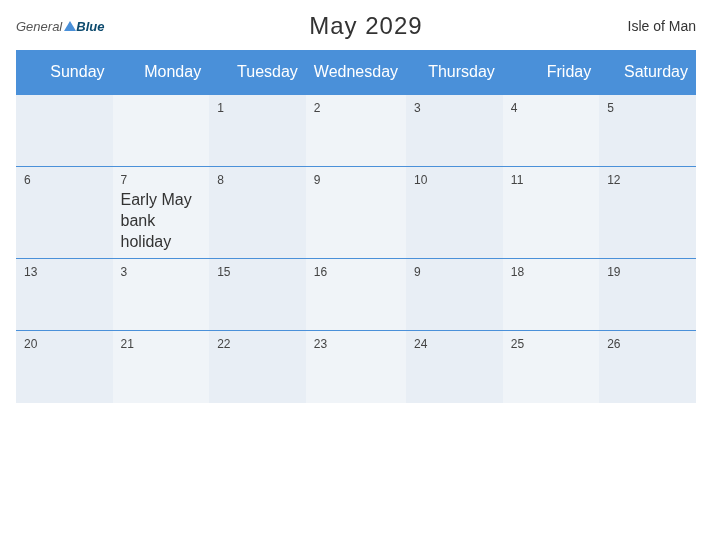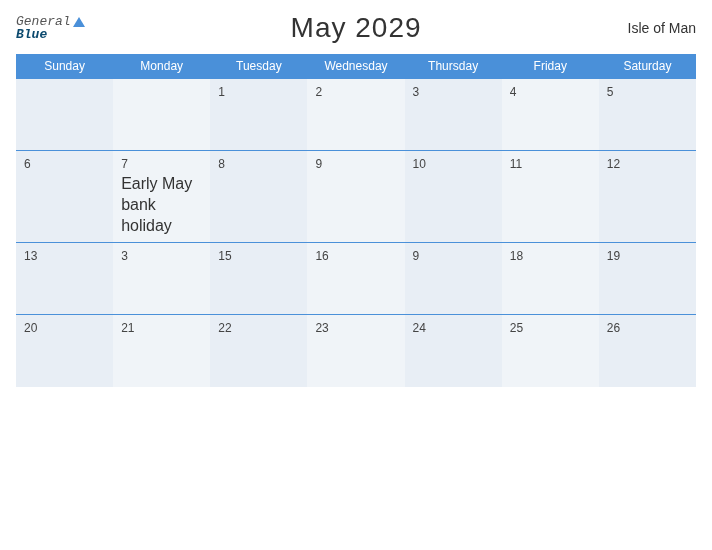--- a/index.html
+++ b/index.html
@@ -18,23 +18,22 @@
     }
     
     .header {
       display: flex;
       align-items: center;
       justify-content: space-between;
       margin-bottom: 10px;
     }
     .logo {
       display: flex;
-      flex-direction: column;
+      flex-direction: row;
       line-height: 1;
-      font-family: Liberation Mono, monospace;
     }
     .logo-general {
       font-size: 13px;
       color: #555;
       font-style: italic;
     }
     .logo-blue {
       font-size: 13px;
       color: #0c4a6e;
       font-style: italic;
@@ -48,42 +47,42 @@
       border-right: 6px solid transparent;
       border-bottom: 10px solid #4a90d9;
       margin-left: 2px;
       vertical-align: middle;
     }
     .logo-row {
       display: flex;
       align-items: center;
     }
     .calendar-title {
-      font-size: 28px;
+      font-size: 24px;
       color: #333;
       font-weight: normal;
       letter-spacing: 1px;
     }
     .region-label {
       font-size: 14px;
       color: #333;
       text-align: left;
     }
     
     .calendar {
       width: 100%;
       border-collapse: collapse;
     }
     .calendar thead tr th {
       background-color: #4a90d9;
       color: #fff;
-      font-size: 12px;
+      font-size: 16px;
       font-weight: normal;
-      padding: 5px 8px;
-      text-align: center;
+      padding: 13px 8px;
+      text-align: right;
       border: none;
     }
     .calendar tbody tr {
       border-top: 1.5px solid #4a90d9;
     }
     .calendar tbody tr td {
       background-color: #f0f4f8;
       vertical-align: top;
       padding: 6px 8px;
       font-size: 12px;

